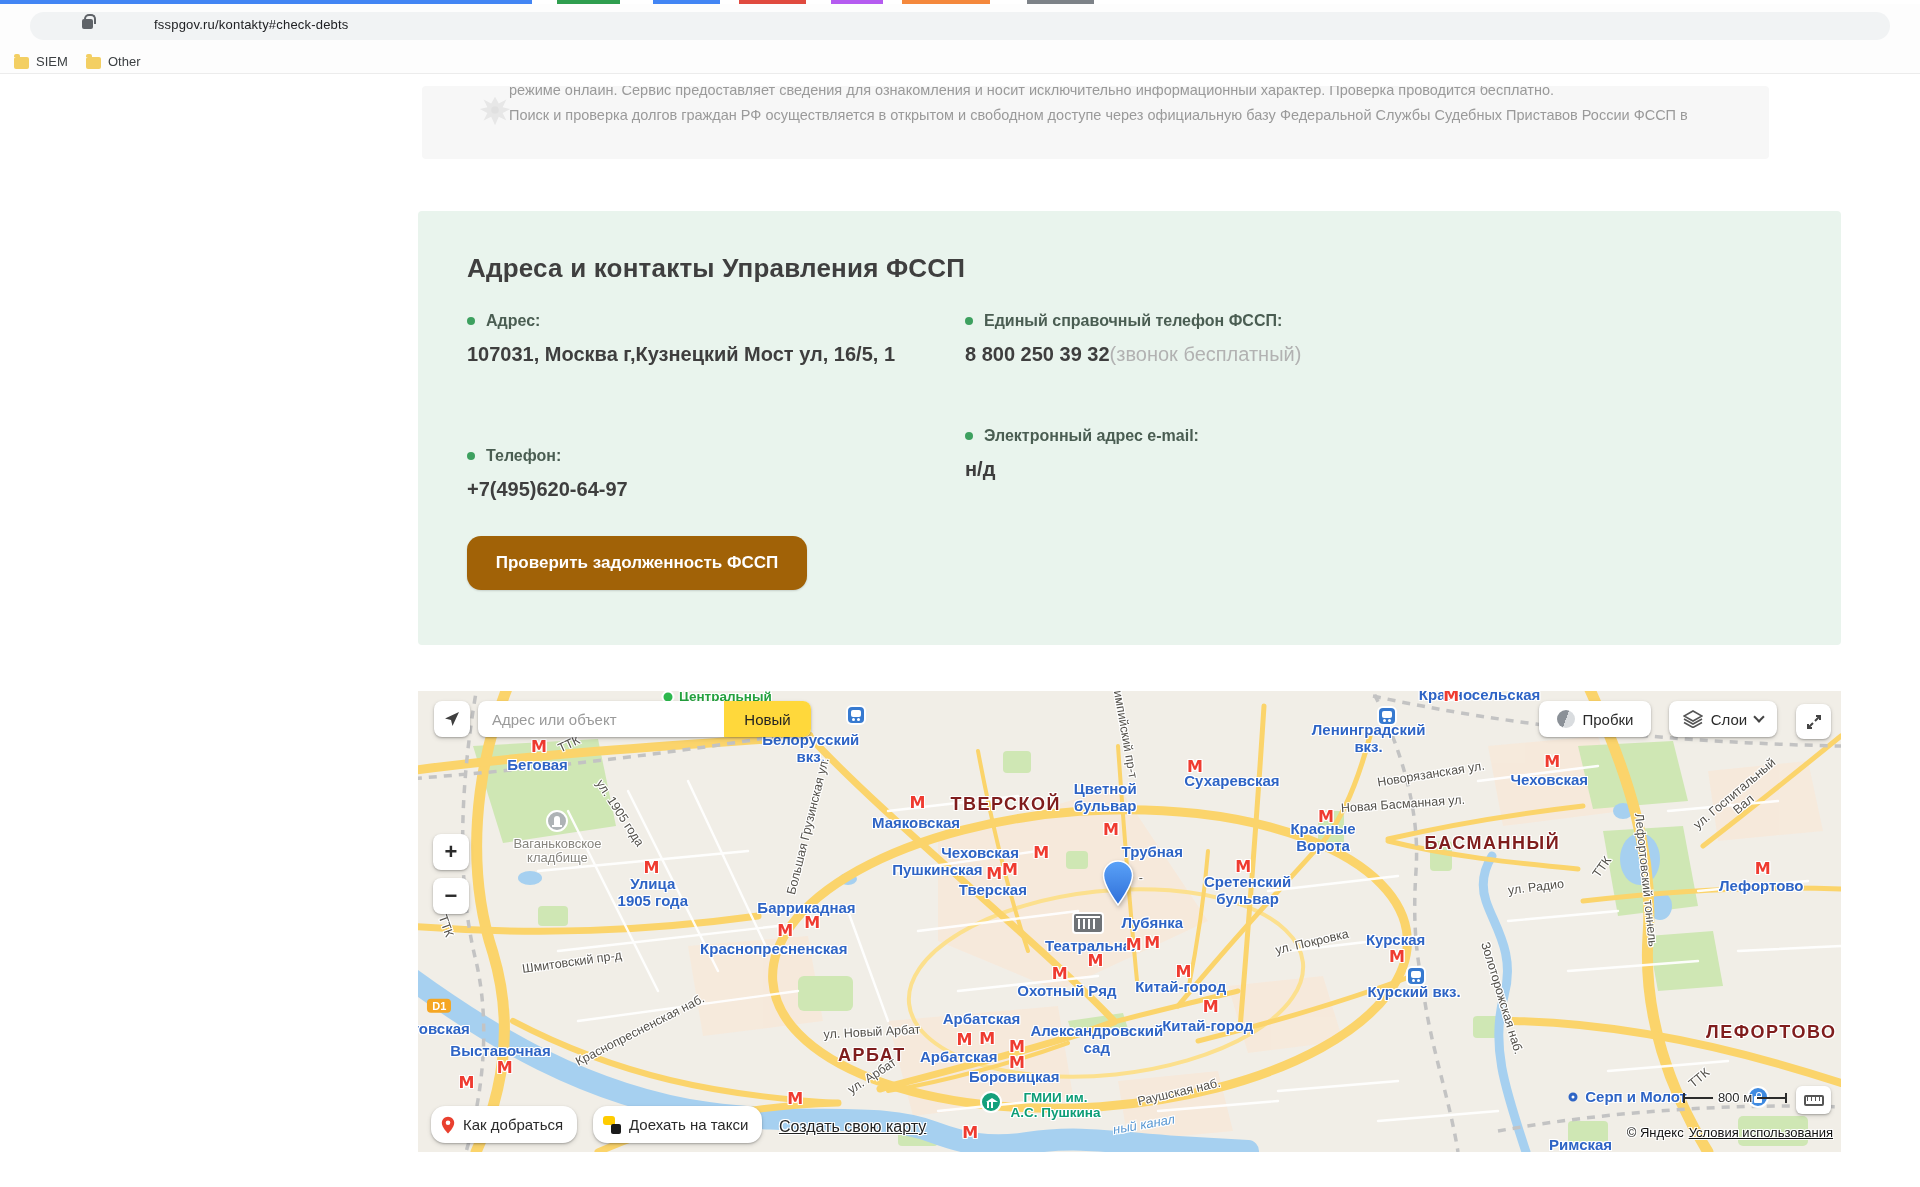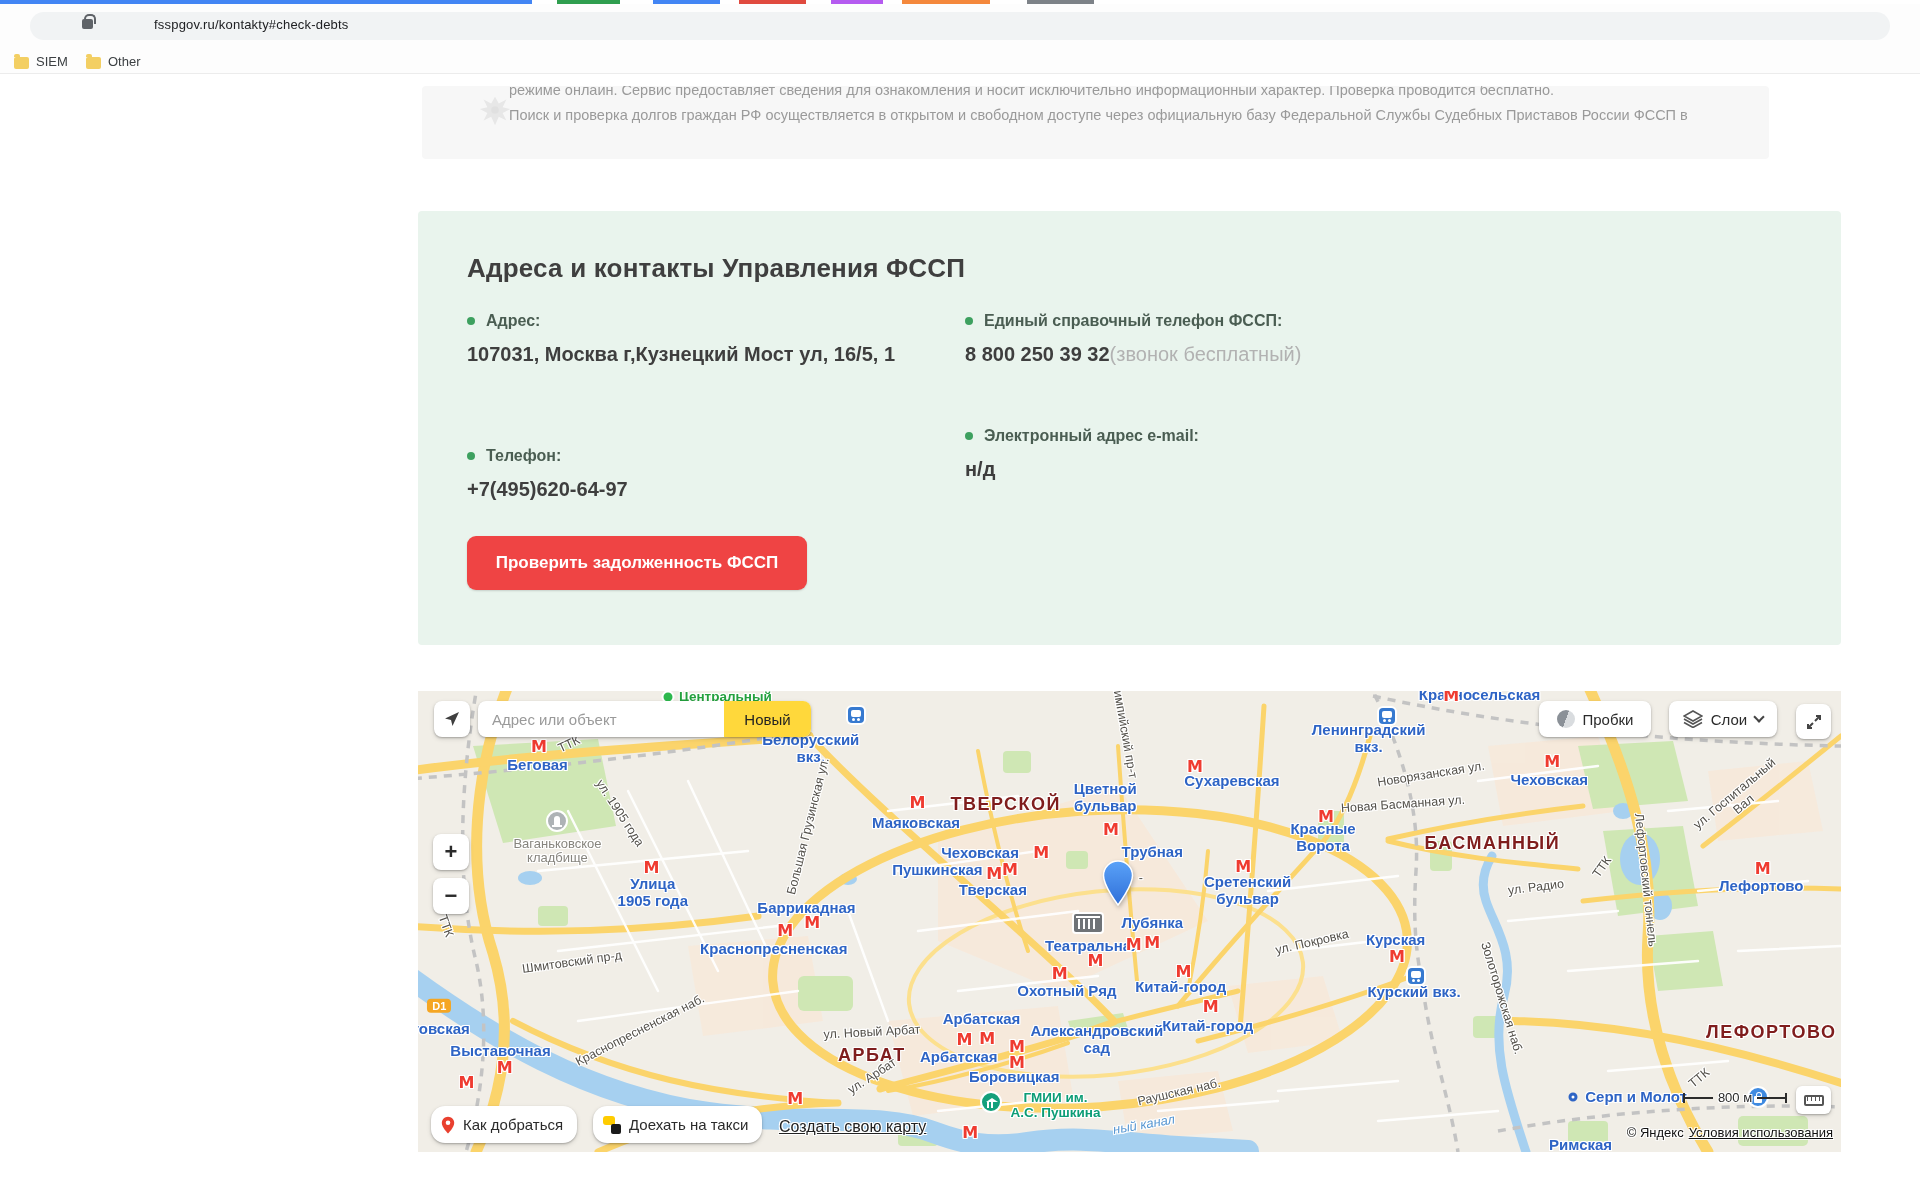--- a/index.html
+++ b/index.html
@@ -53,21 +53,21 @@
   .field.f0 { left:49px;  top:101px; }
   .field.f1 { left:547px; top:101px; }
   .field.f2 { left:49px;  top:216px;margin-top:20px; }
   .field.f3 { left:547px; top:216px; }
   .field-label { display:flex; align-items:center; gap:11px; font-size:16px; font-weight:700;
                  color:#4a5d52; }
   .bullet { width:8px; height:8px; border-radius:50%; background:#3da05f; flex:0 0 auto; }
   .field-value { margin-top:13px; font-size:20px; font-weight:700; color:#3e3e3e; white-space:nowrap; }
   .field-note { font-weight:400; color:#b2b2b2; }
   .check-btn { position:absolute; left:49px; top:325px; width:340px; height:54px;
-               background:#ef4444; border:none; border-radius:9px; color:#fff;
+               background:#a16207; border:none; border-radius:14px; color:#fff;
                font-size:17px; font-weight:700; font-family:inherit; cursor:pointer;
                box-shadow:0 1px 2px rgba(0,0,0,.15); }
 
   
   .map { position:absolute; left:418px; top:691px; width:1423px; height:461px;
          background:#f1eee7; overflow:hidden; cursor:grab; }
   .map svg.base { position:absolute; inset:0; }
 
   .ml { position:absolute; transform:translate(-50%,-50%); white-space:pre-line;
         text-align:center; line-height:1.12; pointer-events:none;

